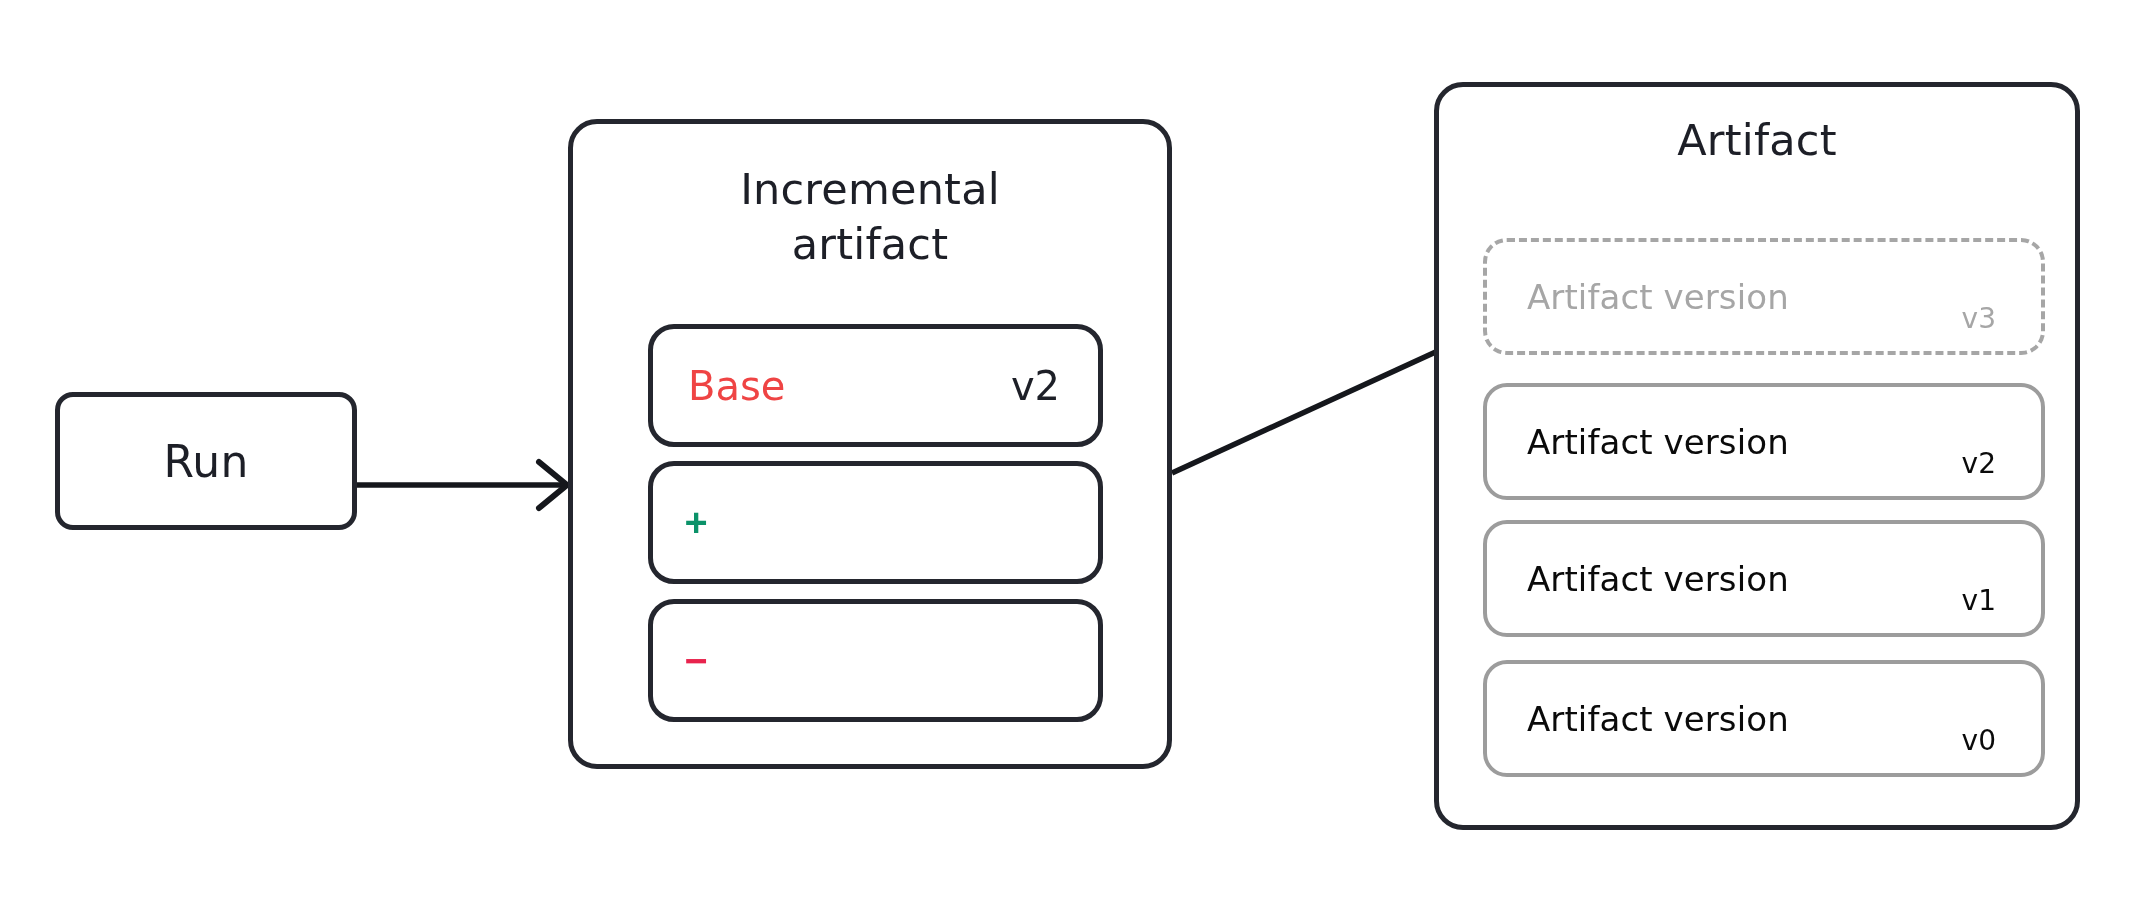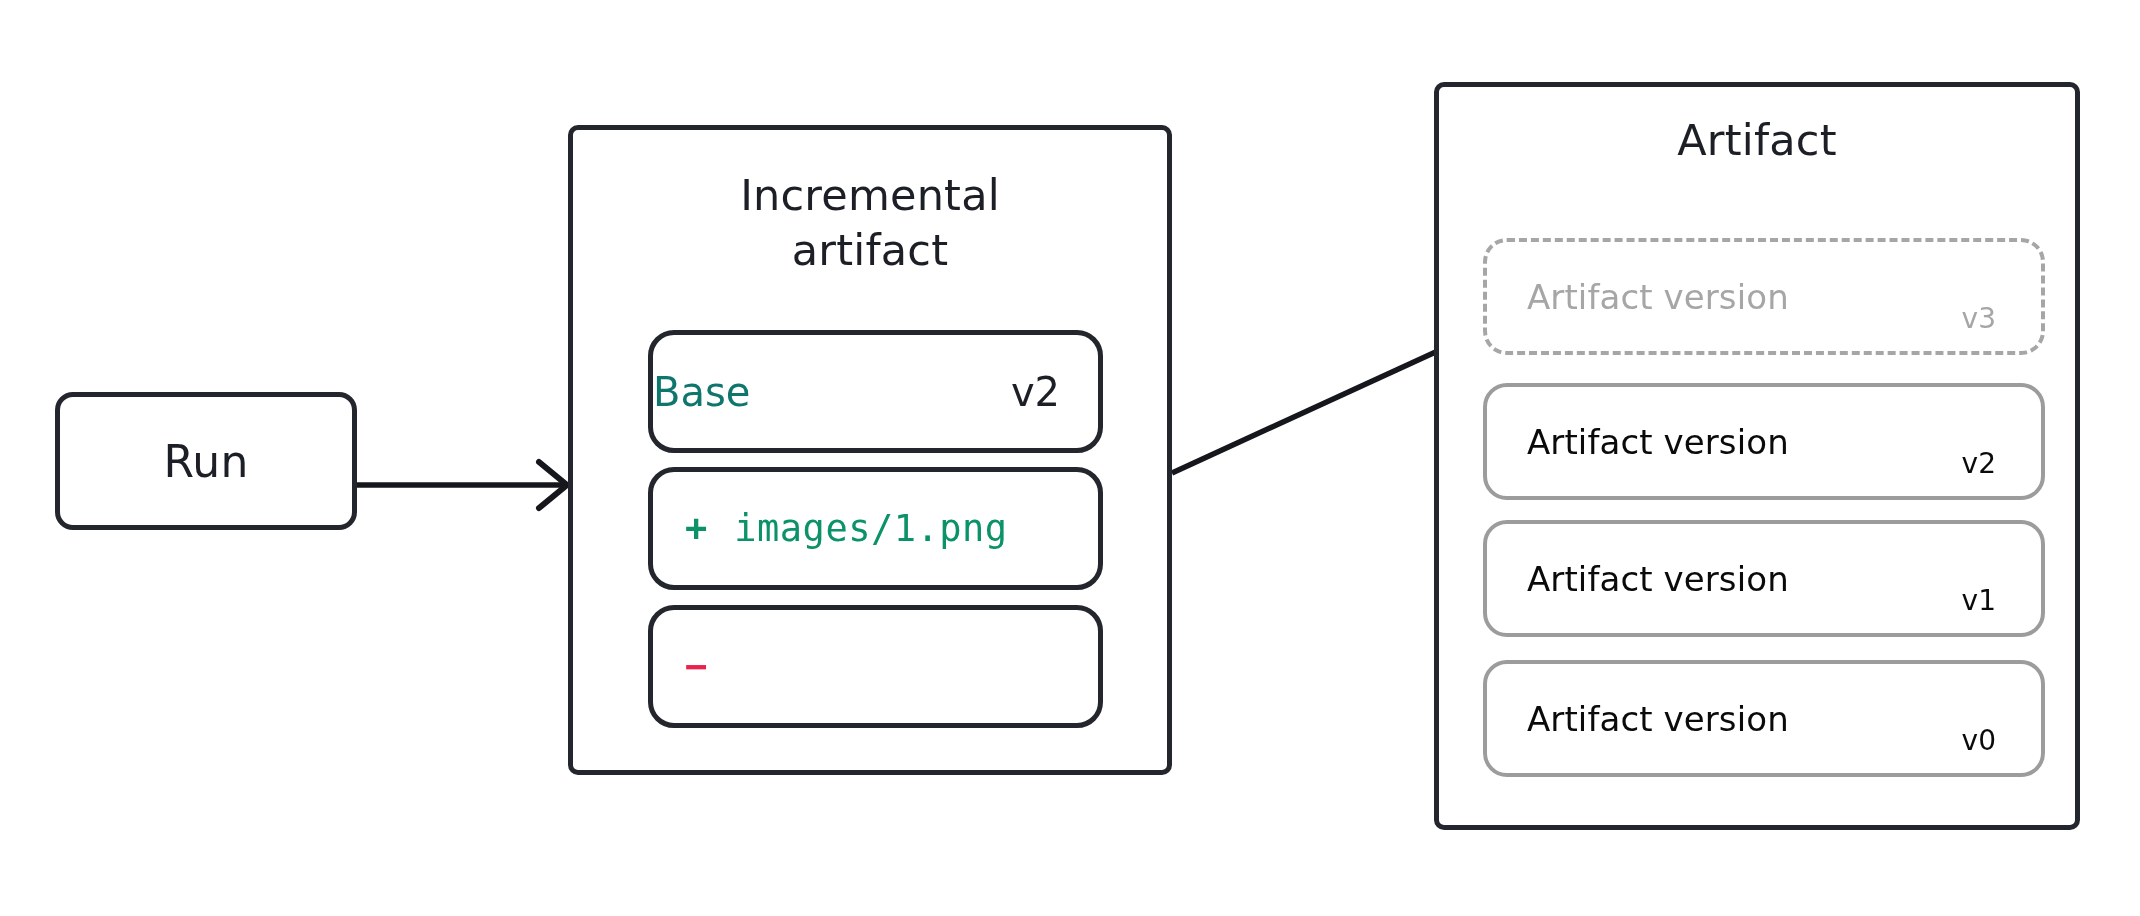--- a/index.html
+++ b/index.html
@@ -2,40 +2,40 @@
 <html><head>
 <meta charset="utf-8">
 <style>
   html,body{margin:0;padding:0;background:#ffffff;}
   body{width:2140px;height:916px;font-family:"DejaVu Sans",sans-serif;overflow:hidden;}
   #canvas{position:relative;width:2140px;height:916px;background:#ffffff;}
 
   .node{position:absolute;box-sizing:border-box;background:#ffffff;}
 
   
-  .outer{border:5px solid #24262e;border-radius:10px;text-decoration:underline;}
+  .outer{border:5px solid #24262e;border-radius:29px;text-decoration:underline;}
   .run-box{left:55px;top:392px;width:302px;height:138px;border:5px solid #24262e;border-radius:18px;
            display:flex;align-items:center;justify-content:center;}
   .run-label{font-size:44px;color:#1d1f27;letter-spacing:.2px;}
 
-  .inc-box{left:568px;top:125px;width:604px;height:650px;}
+  .inc-box{left:568px;top:119px;width:604px;height:650px;}
   .art-box{left:1434px;top:82px;width:646px;height:748px;}
 
   
   .box-title{position:absolute;left:0;width:100%;text-align:center;color:#1d1f27;
              font-size:43px;line-height:1.28;letter-spacing:.2px;}
   .inc-title{top:38px;}
   .art-title{top:26px;}
 
   
   .inc-row{position:absolute;box-sizing:border-box;background:#fff;
            border:5px solid #24262e;border-radius:26px;
            left:75px;width:455px;height:123px;
            display:flex;align-items:center;}
-  .inc-row .left{font-size:40px;color:#0f766e;}
+  .inc-row .left{font-size:40px;color:#ef4444;padding-left:35px;}
   .inc-row .right{margin-left:auto;font-size:40px;color:#1d1f27;padding-right:38px;}
 
   .diff-row{font-family:"DejaVu Sans Mono",monospace;}
   .diff-row .sign{font-size:37px;padding-left:32px;font-weight:bold;}
   .diff-row .path{font-size:37px;padding-left:27px;letter-spacing:.5px;}
   .add{color:#0b9269;}
   .del{color:#e8234d;}
 
   
   .art-row{position:absolute;box-sizing:border-box;background:#fff;
@@ -80,21 +80,20 @@
       <div>artifact</div>
     </div>
 
     <div class="inc-row" style="top:200px;">
       <span class="left">Base</span>
       <span class="right">v2</span>
     </div>
 
     <div class="inc-row diff-row" style="top:337px;">
       <span class="sign add">+</span>
-      <span class="path add">images/1.png</span>
     </div>
 
     <div class="inc-row diff-row" style="top:475px;">
       <span class="sign del">−</span>
     </div>
 
   </div>
 
   <div class="node outer art-box">
 

